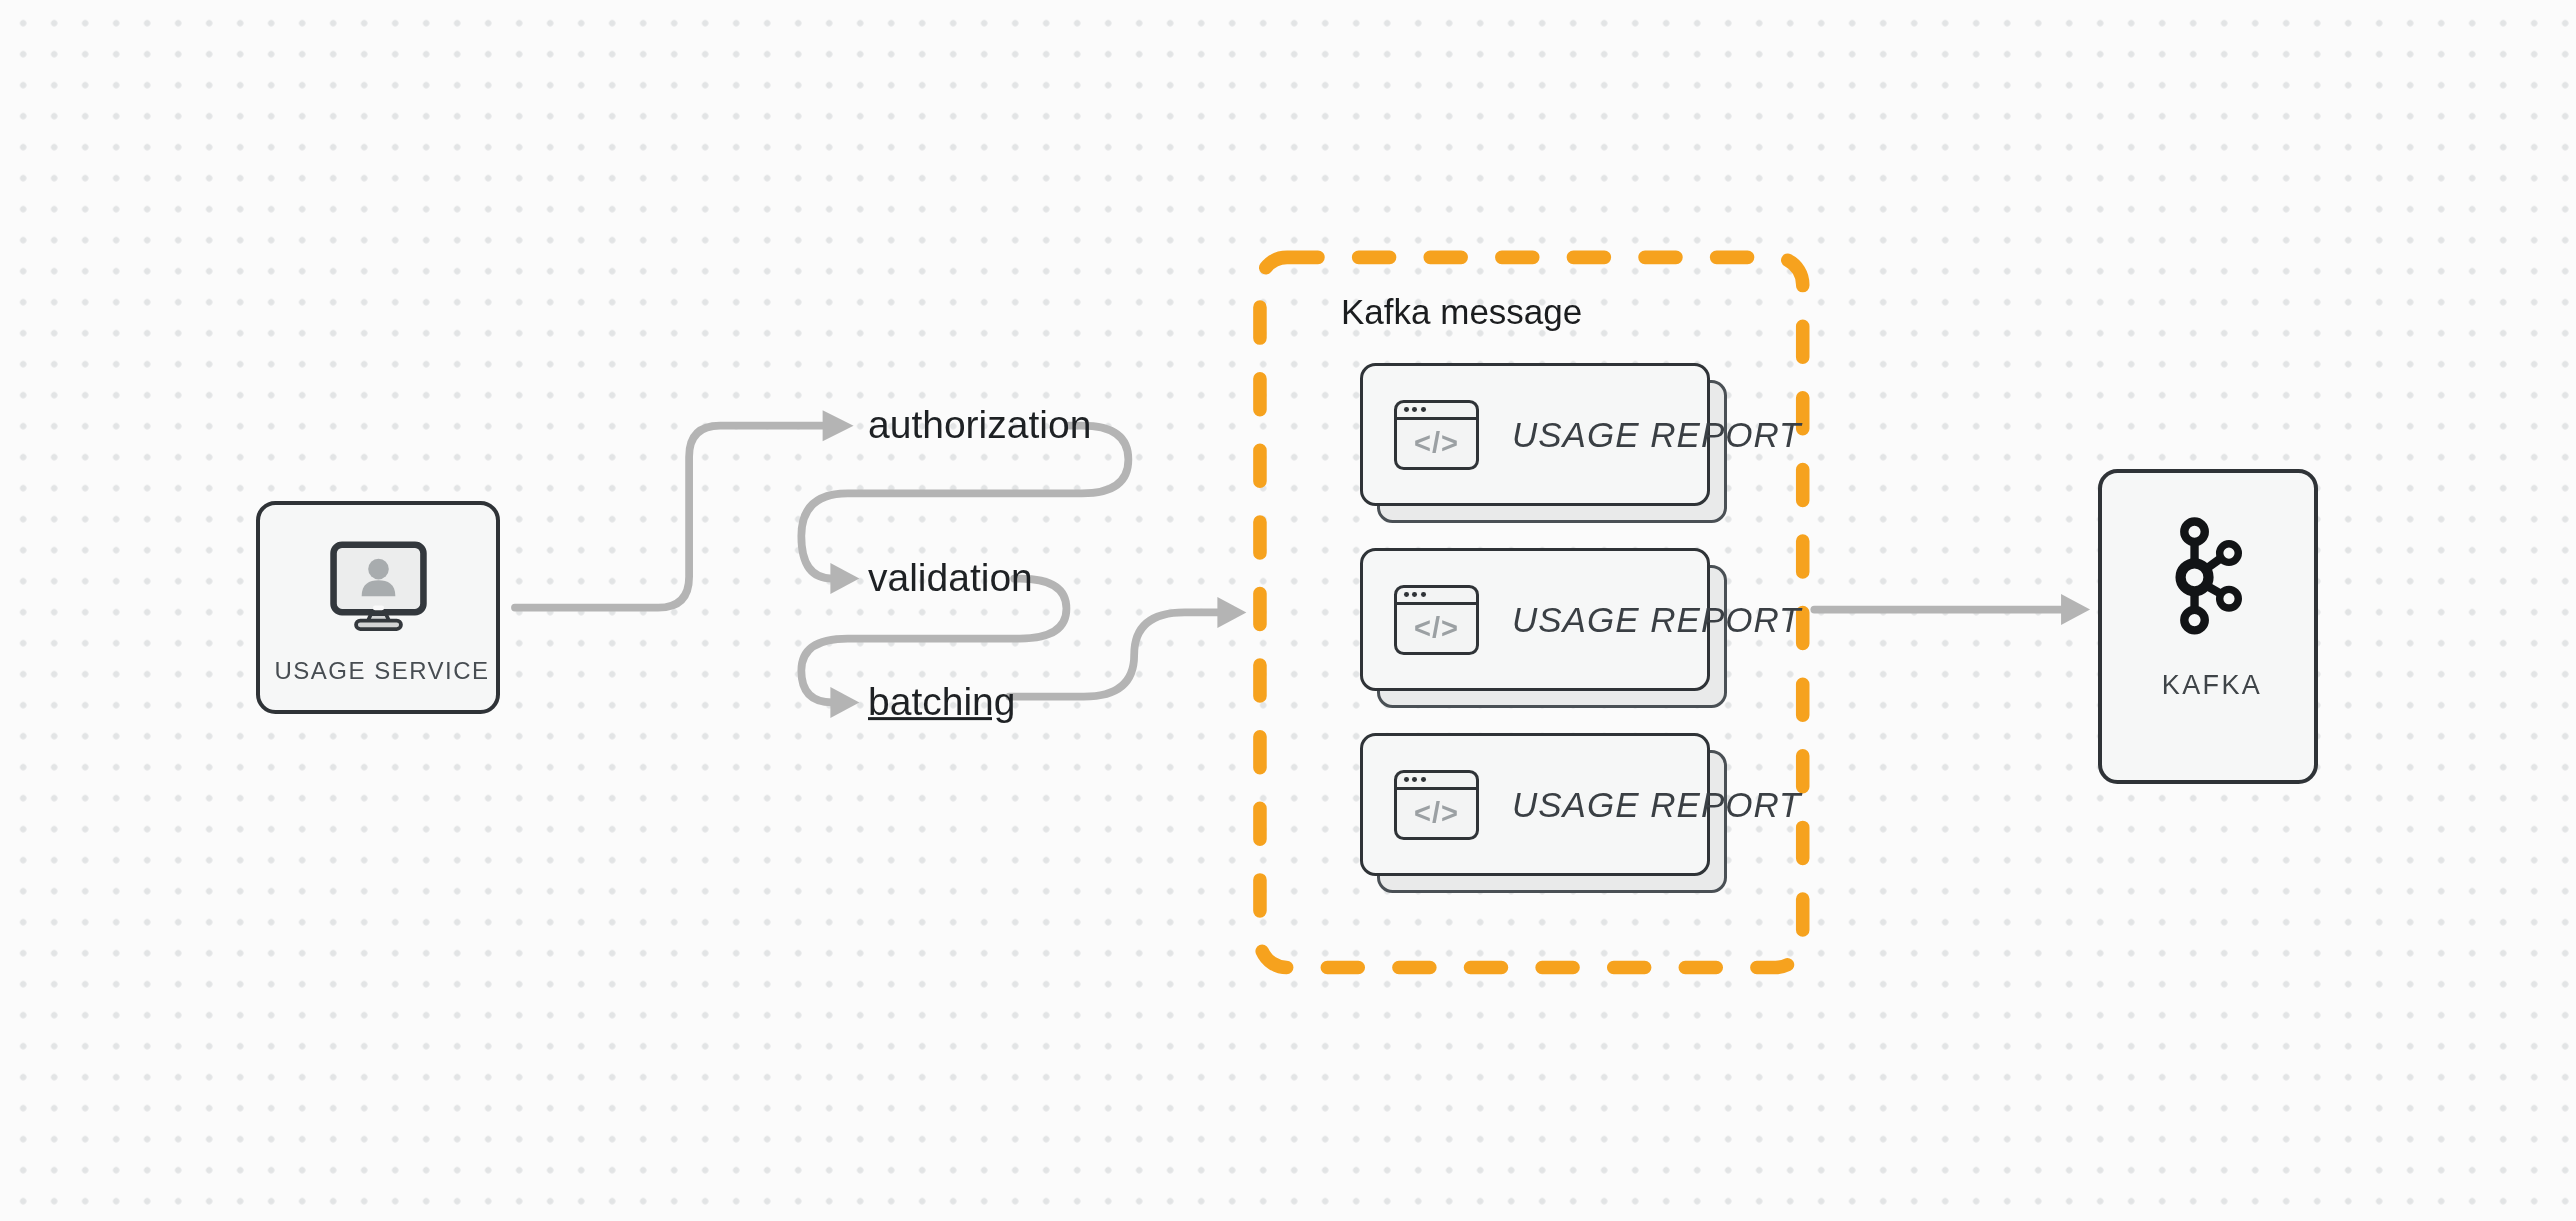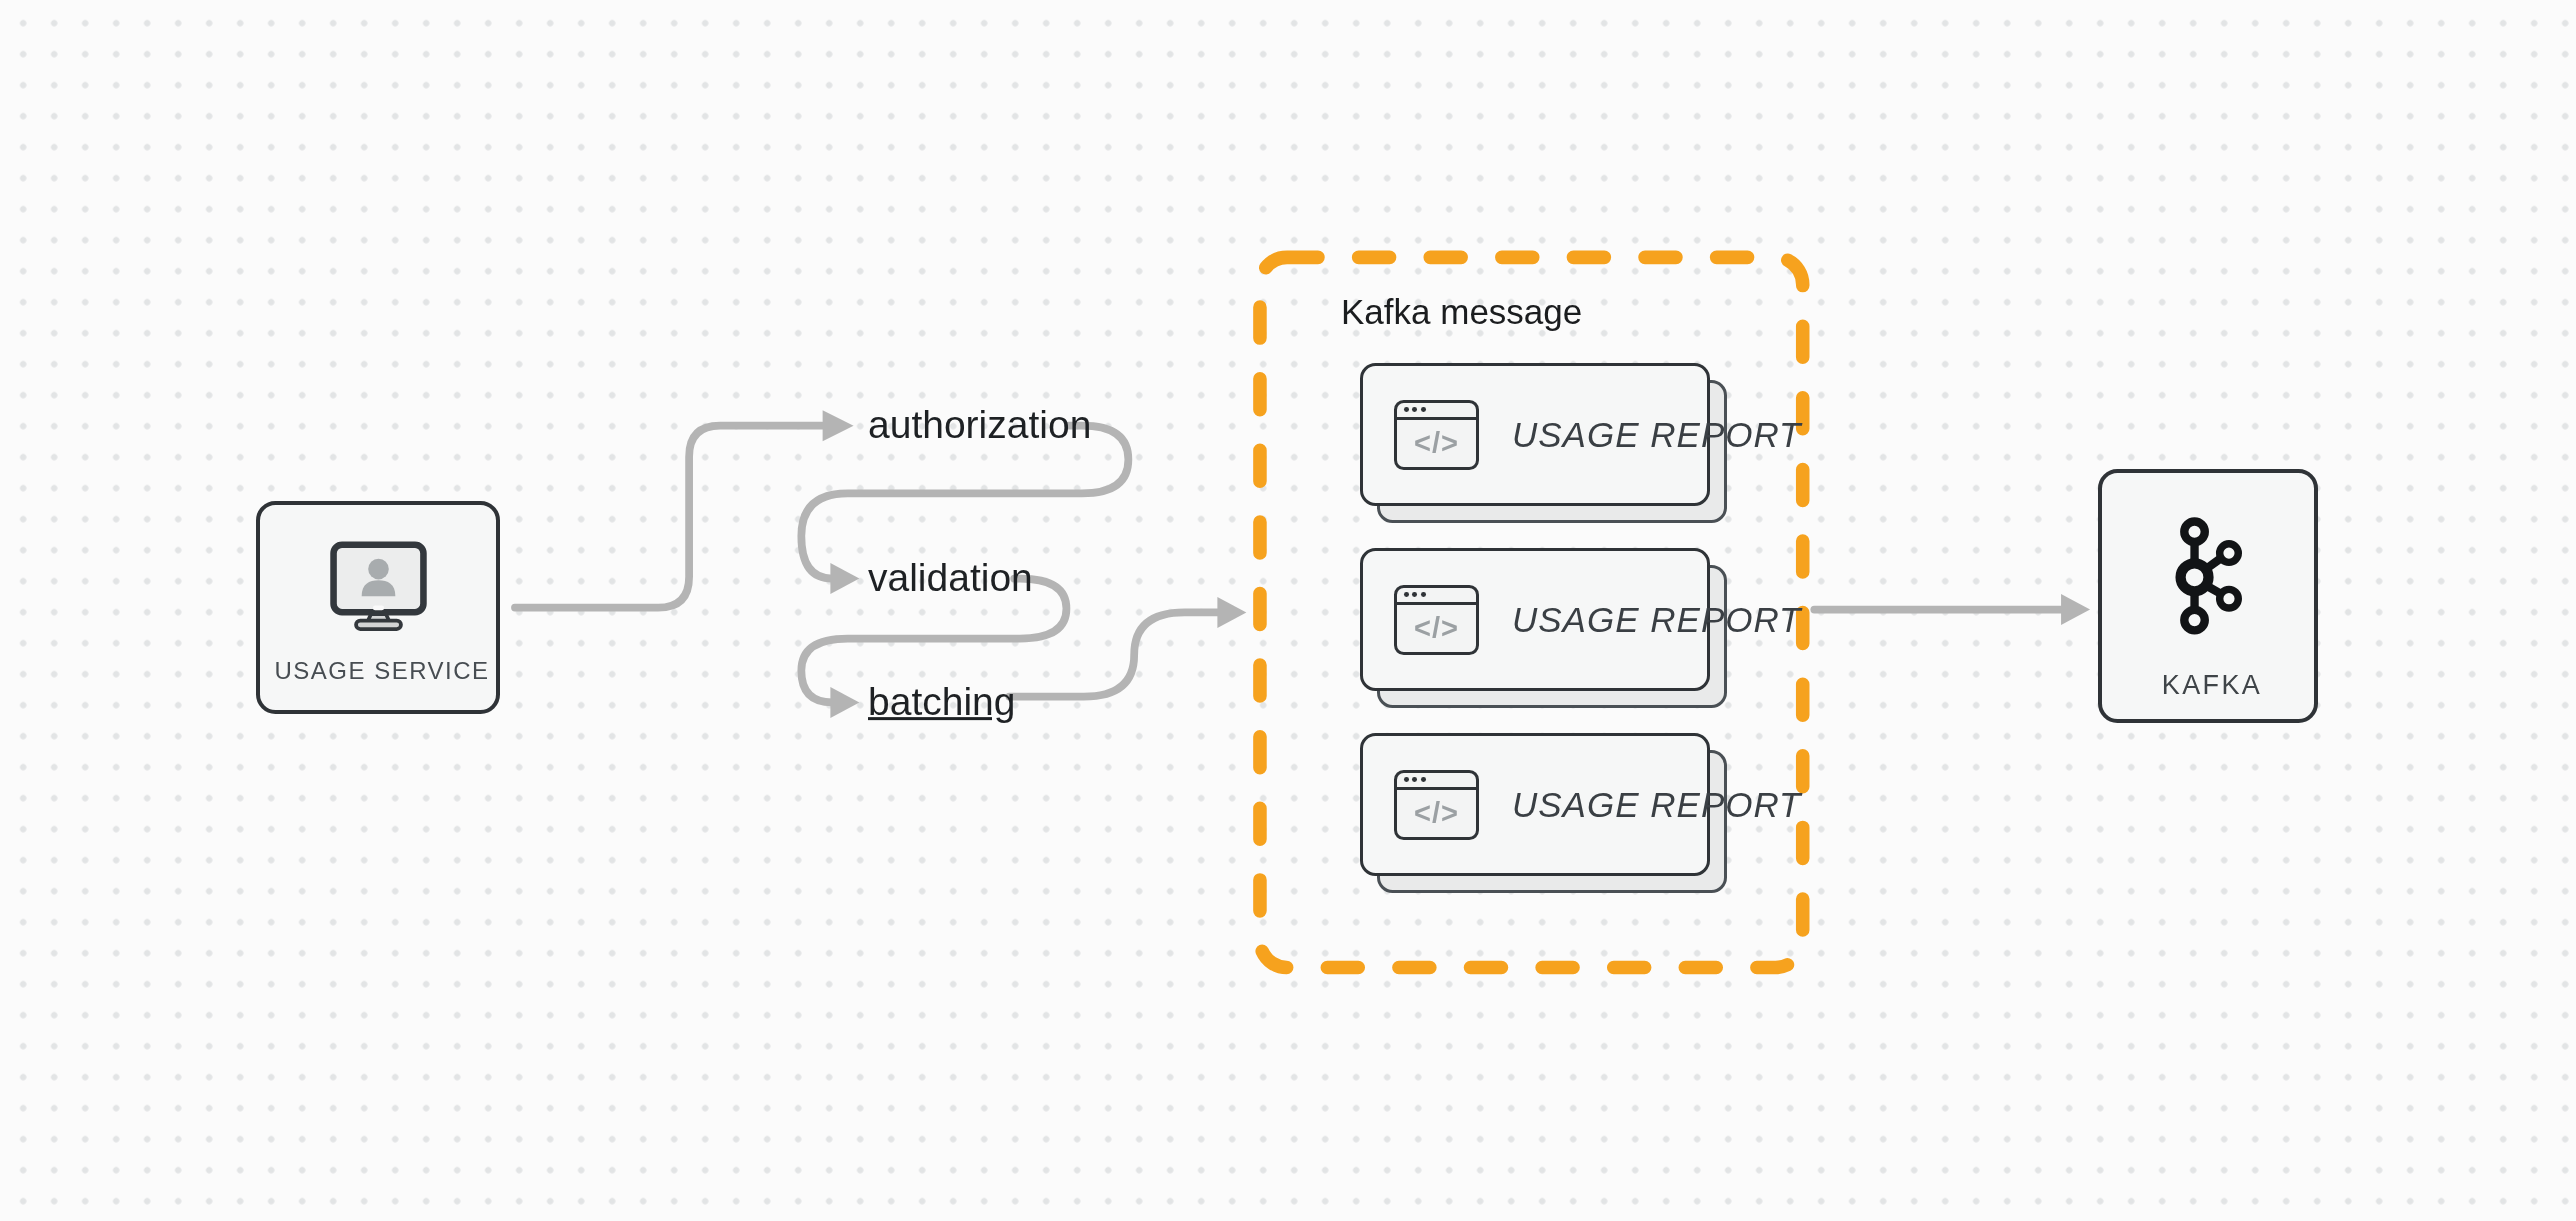--- a/index.html
+++ b/index.html
@@ -21,21 +21,21 @@
   
   .node{
     position:absolute;
     box-sizing:border-box;
     background:var(--node-fill,#f6f7f7);
     border:4.8px solid var(--border-dark,#2f3337);
     border-radius:19.4px;
     display:flex;flex-direction:column;align-items:center;
   }
   .node-usage{left:256px;top:501px;width:244px;height:213px;padding-top:33px;}
-  .node-kafka{left:2098px;top:469px;width:220px;height:254px;padding-top:41px;}
+  .node-kafka{left:2098px;top:469px;width:220px;height:315px;padding-top:41px;}
   .node-label{
     color:#474d52;letter-spacing:1.5px;white-space:nowrap;margin-left:8px;
   }
   .node-usage .node-label{font-size:24px;margin-top:21px;}
   .node-kafka .node-label{font-size:27px;margin-top:31px;letter-spacing:2.4px;color:#3f4448;}
 
   
   .flow-label{
     position:absolute;transform:translateY(-52%);
     font-size:39px;color:#1e2124;white-space:nowrap;

